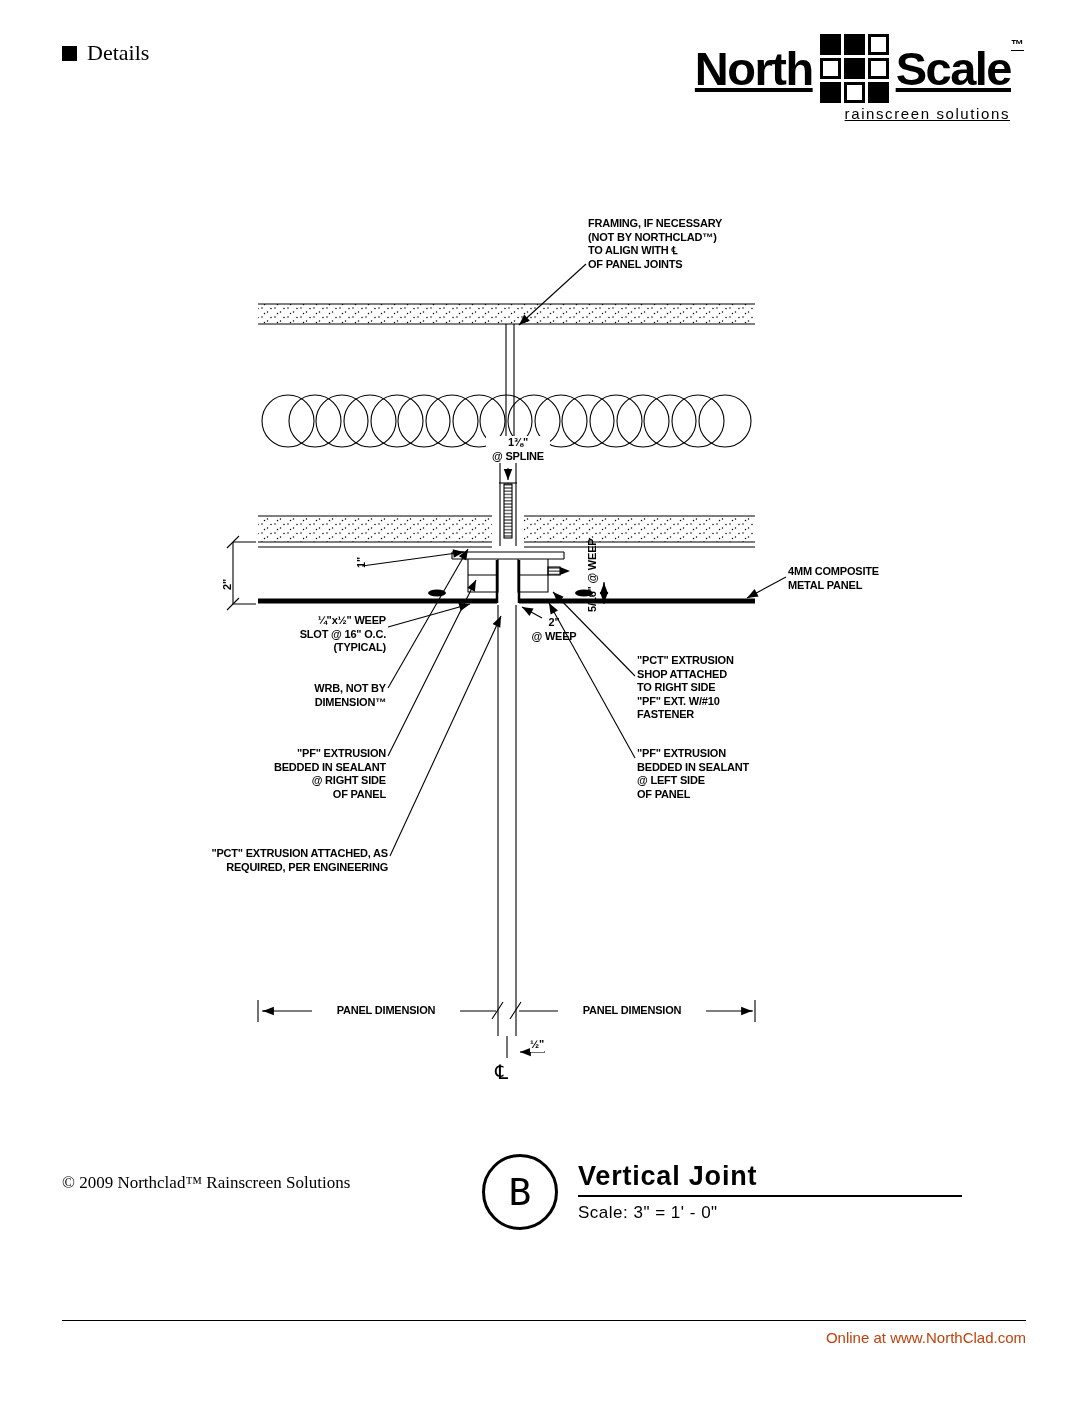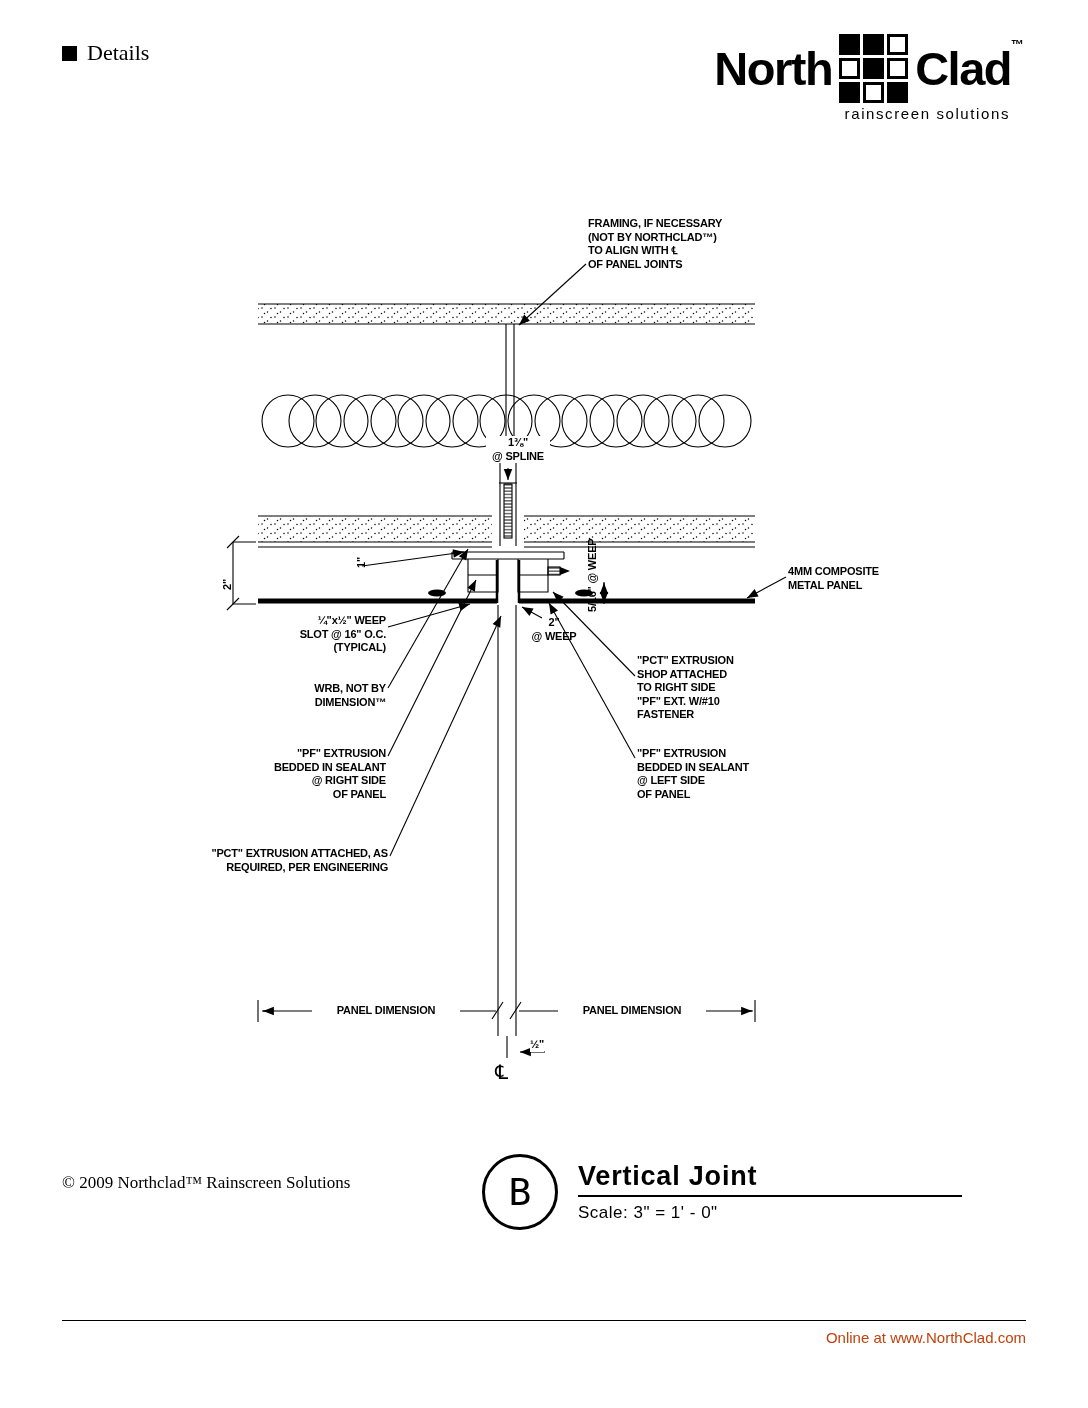--- a/index.html
+++ b/index.html
@@ -10,21 +10,21 @@
     font-family:"Liberation Sans", sans-serif;
   }
   .abs { position:absolute; }
 
   
   .hdr { left:62px; top:42px; display:flex; align-items:center; gap:10px; }
   .hdr .sq { width:15px; height:15px; background:#000; display:inline-block; }
   .hdr .lbl { font:400 22px/22px "Liberation Serif", serif; }
 
   
-  .logo { right:64px; top:34px; display:flex; flex-direction:column; align-items:flex-end; }
+  .logo { right:64px; top:34px; display:flex; flex-direction:column; align-items:flex-end;text-decoration:underline; }
   .logoRow { display:flex; align-items:center; }
   .logoword { font:800 47px/47px "Liberation Sans", sans-serif; letter-spacing:-1.5px; }
   .logogrid { display:grid; grid-template-columns:repeat(3,21px); grid-auto-rows:21px; gap:3px; margin:0 7px; }
   .logogrid i { display:block; }
   .logogrid .f { background:#000; }
   .logogrid .o { background:#fff; border:3px solid #000; }
   .logotm { font:700 13px/13px "Liberation Sans", sans-serif; align-self:flex-start; margin-top:4px; }
   .tagline { font:400 15px/18px "Liberation Sans", sans-serif; letter-spacing:1.6px; margin:2px 14px 0 6px; }
   .series { font:400 28px/30px "Liberation Sans", sans-serif; letter-spacing:1.5px; margin:16px 12px 0 0; }
 
@@ -70,21 +70,21 @@
         <i class="f"></i>
           <i class="f"></i>
           <i class="o"></i>
         <i class="o"></i>
           <i class="f"></i>
           <i class="o"></i>
         <i class="f"></i>
           <i class="o"></i>
           <i class="f"></i>
       </span>
-      <span class="logoword">Clad</span>
+      <span class="logoword">Scale</span>
       <span class="logotm">™</span>
     </div>
     <div class="tagline">rainscreen solutions</div>
   </div>
 
   <svg class="abs" style="left:0;top:0" width="1088" height="1408" viewBox="0 0 1088 1408">
     <defs>
       <pattern id="stipple" width="13" height="9" patternUnits="userSpaceOnUse">
         <circle cx="2" cy="2" r="0.75" fill="#000"></circle>
         <circle cx="7.5" cy="6" r="0.75" fill="#000"></circle>

